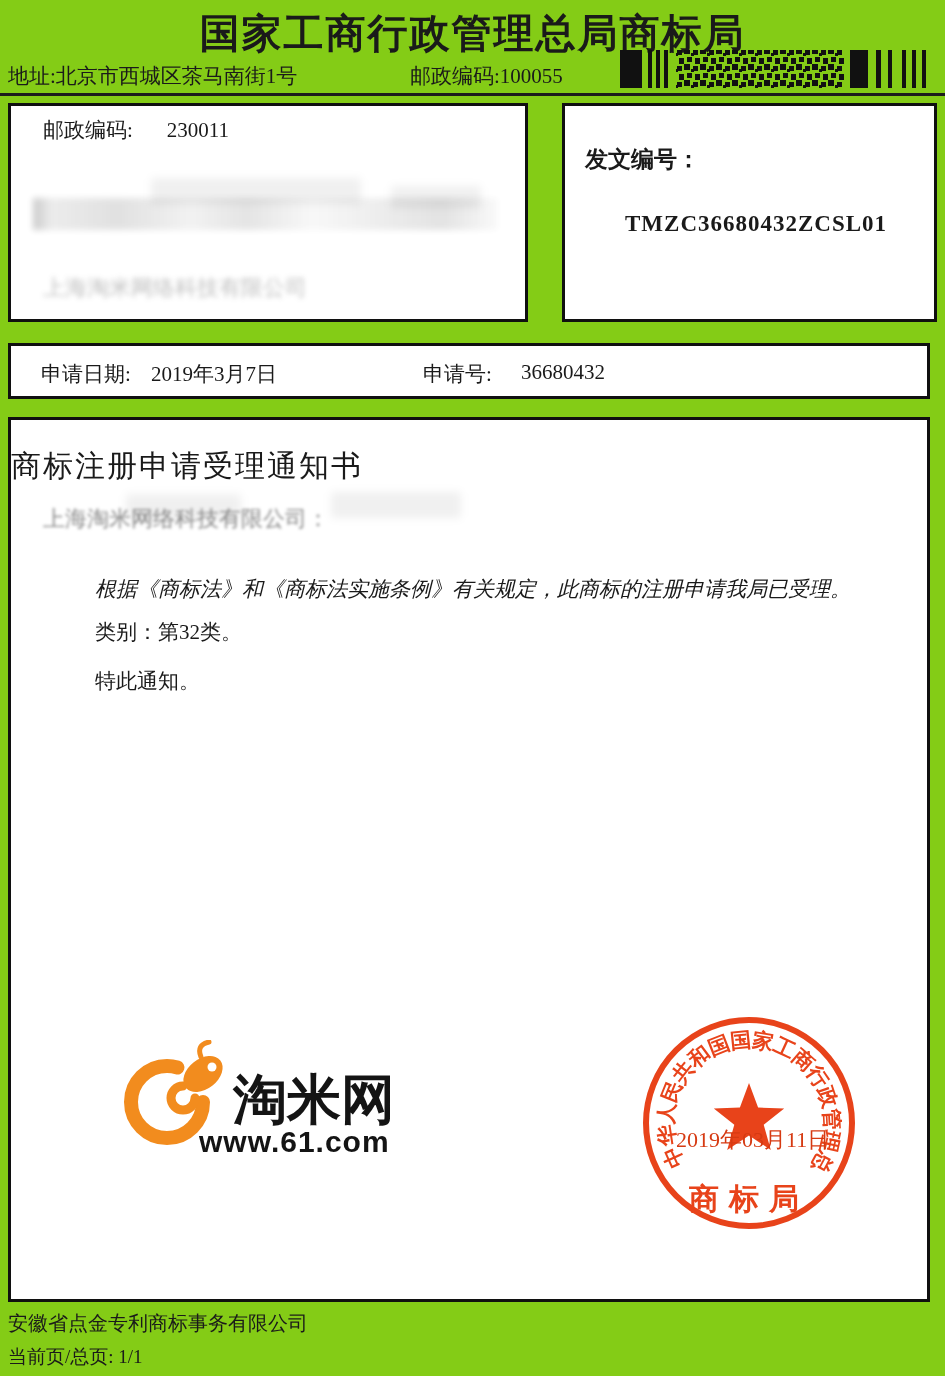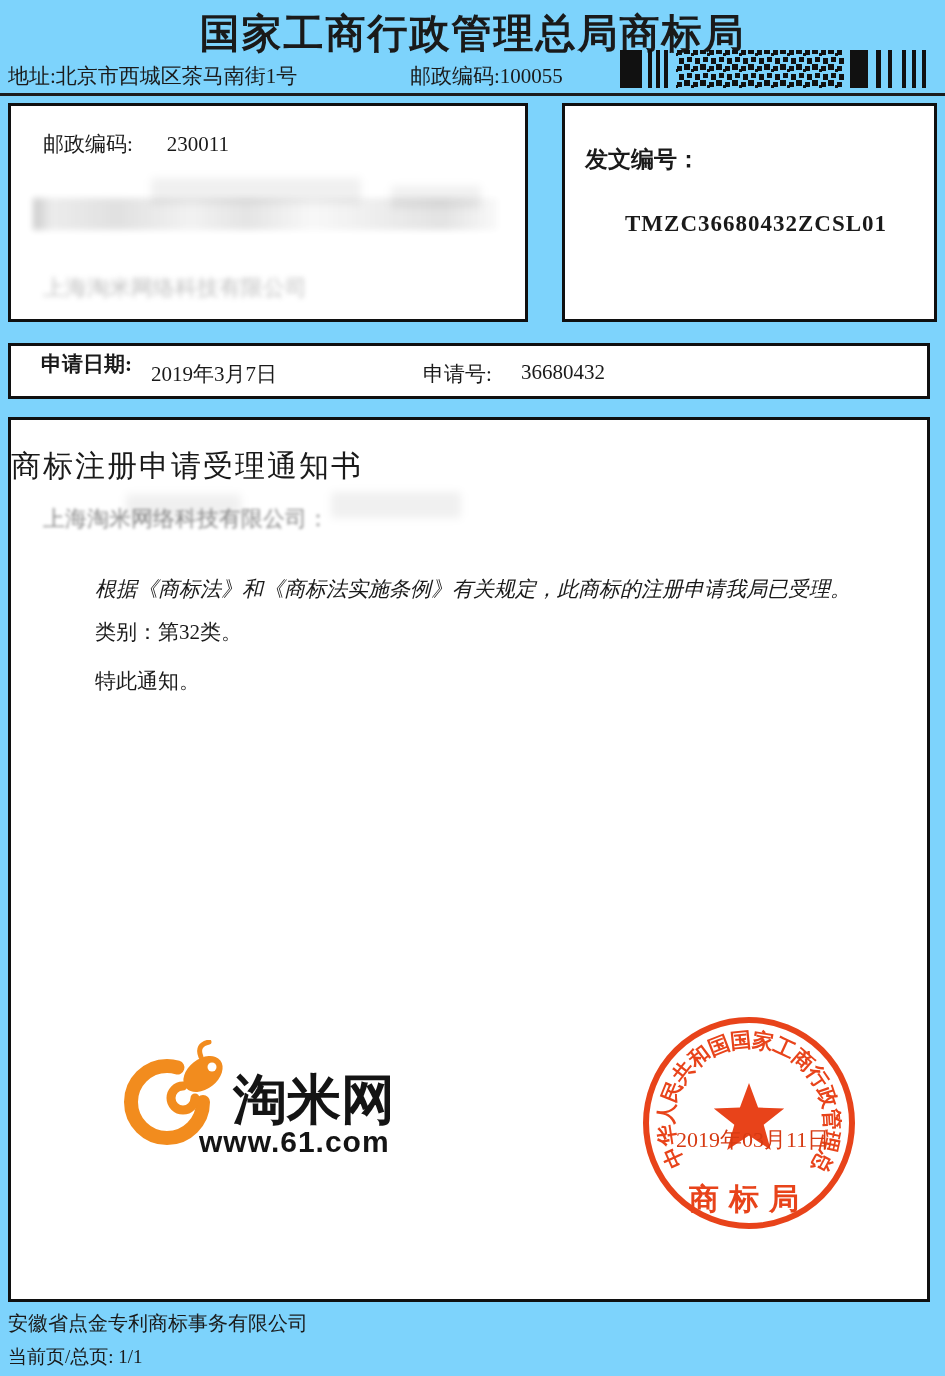--- a/index.html
+++ b/index.html
@@ -1,17 +1,17 @@
 <!DOCTYPE html>
 <html><head>
 <meta charset="utf-8">
 <style>
   html,body{margin:0;padding:0;background:#fff;}
   .page{
-    position:relative; width:945px; height:1376px; background:#7dd3fc;
+    position:relative; width:945px; height:1376px; background:#84cc16;
     font-family:"Liberation Serif","DejaVu Serif",serif; color:#1a1a1a; overflow:hidden;
   }
   
   .doc-title{
     position:absolute; top:6px; left:0; width:945px; text-align:center;
     font-size:40px; font-weight:bold; letter-spacing:2px; margin:0;
   }
   .addr-row{position:absolute; top:60px; left:0; width:945px; height:34px; font-size:21px;}
   .addr-row .addr{position:absolute; left:8px; top:2px;}
   .addr-row .pc{position:absolute; left:410px; top:2px;}
@@ -41,21 +41,21 @@
   }
   .recipient-box .redact-text{left:32px; top:167px;}
   .notice-redact{
     position:absolute; left:32px; top:84px; font-size:22px; white-space:nowrap;
     color:rgba(40,40,40,.55); filter:blur(1.8px);
   }
   
   .dispatch-label{position:absolute; left:20px; top:38px; font-size:23px;}
   .dispatch-value{position:absolute; left:60px; top:105px; font-size:23px; letter-spacing:1px;}
   
-  .app-date-label{left:30px; top:4px;font-weight:bold;}
+  .app-date-label{left:30px; top:14px;}
   .app-date-value{left:140px; top:14px;}
   .app-num-label{left:412px; top:14px;}
   .app-num-value{left:510px; top:14px;}
   
   .notice-title{
     position:absolute; top:26px; left:0; width:100%; text-align:left;
     font-size:30px; font-weight:500; letter-spacing:2px; margin:0;
   }
   .body-line{position:absolute; left:84px; font-size:21px; white-space:nowrap;}
   .p1{top:134px;font-style:italic;} .p2{top:177px;} .p3{top:219px;margin-top:28px;}
@@ -96,21 +96,21 @@
       <rect x="256" y="2" width="5" height="38" fill="#111"></rect>
       <rect x="268" y="2" width="4" height="38" fill="#111"></rect>
       <rect x="282" y="2" width="4" height="38" fill="#111"></rect>
       <rect x="292" y="2" width="4" height="38" fill="#111"></rect>
       <rect x="302" y="2" width="4" height="38" fill="#111"></rect>
     </svg>
   </div>
   <div class="top-rule"></div>
 
   <div class="box recipient-box">
-    <div class="kv" style="left:32px; top:24px;">
+    <div class="kv" style="left:32px; top:10px;">
       <span>邮政编码:</span><span class="v">230011</span>
     </div>
     <div class="smudge" style="left:140px; top:72px; width:210px; height:26px;"></div>
     <div class="smudge" style="left:380px; top:80px; width:90px; height:22px;"></div>
     <div class="redact-streak"></div>
     <div class="redact-text">上海淘米网络科技有限公司</div>
   </div>
 
   <div class="box dispatch-box">
     <div class="dispatch-label">发文编号：</div>

